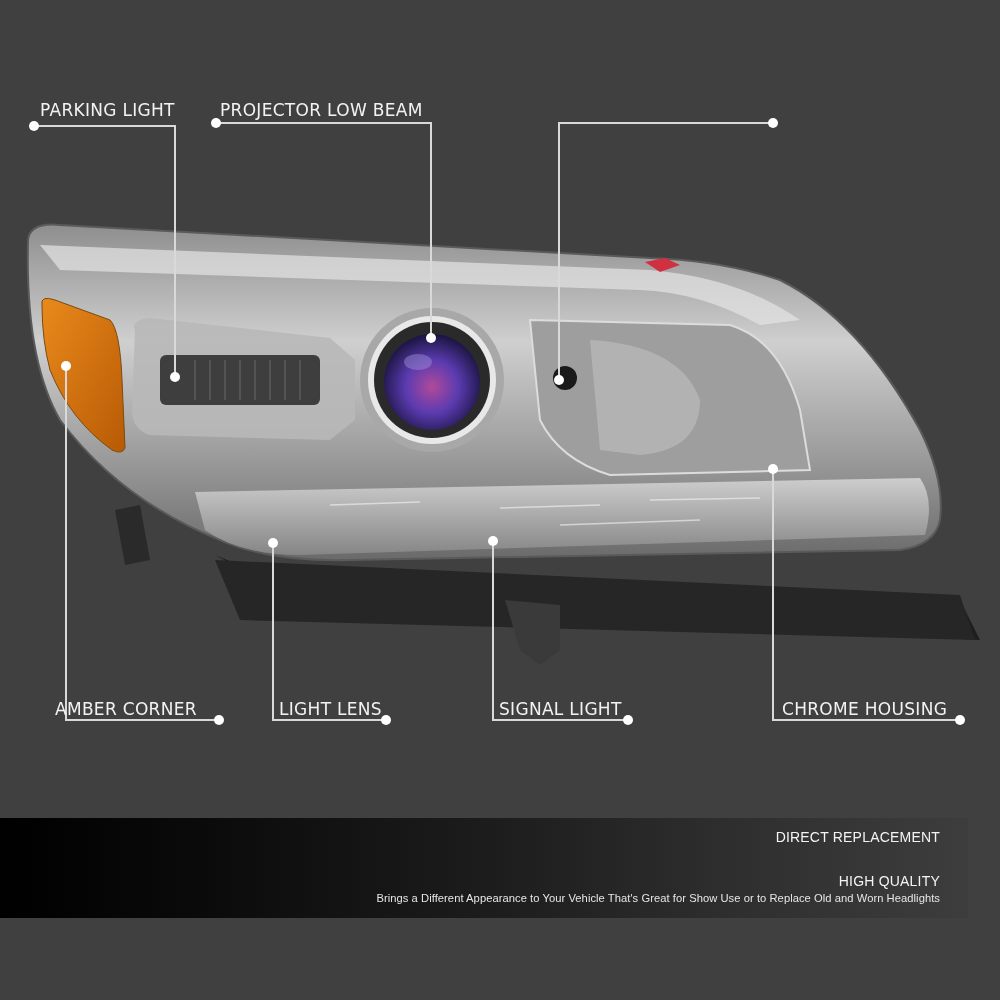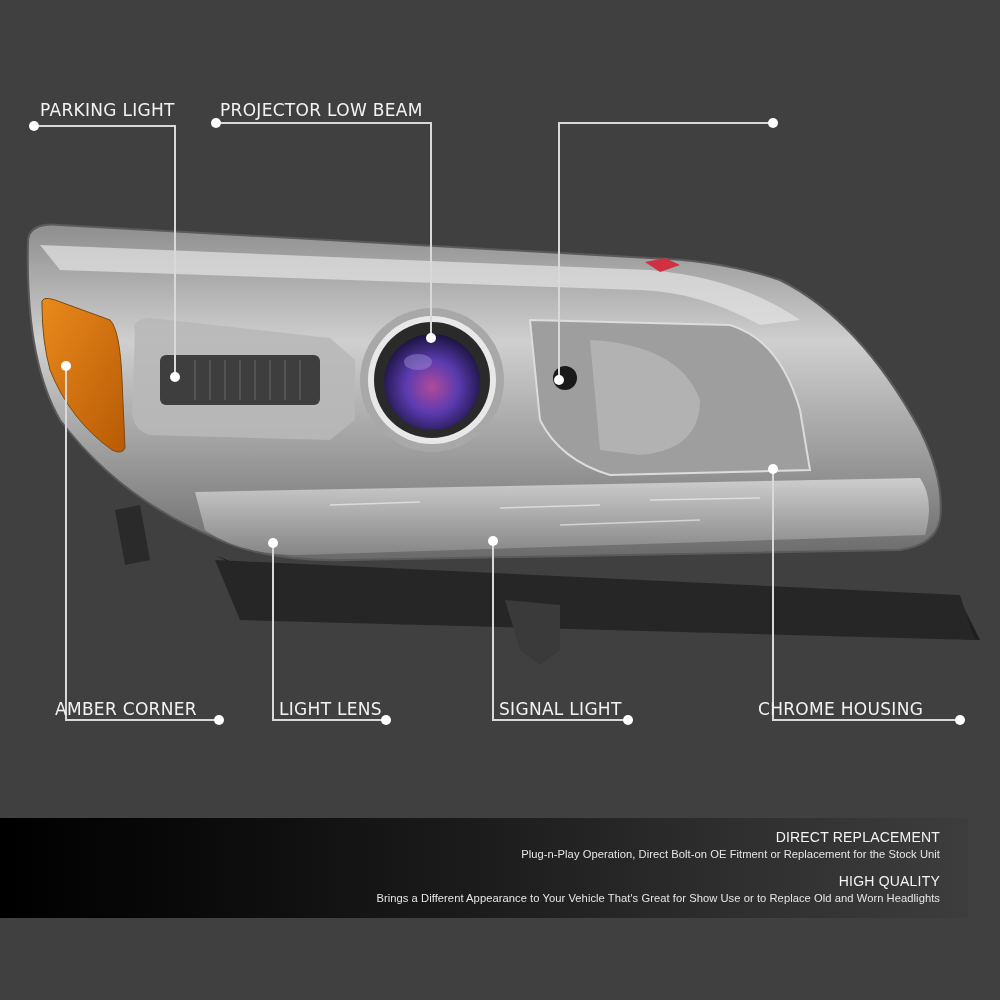--- a/index.html
+++ b/index.html
@@ -114,21 +114,20 @@
       <circle cx="773" cy="469" r="5"></circle>
         <circle cx="960" cy="720" r="5"></circle>
     </g>
   </svg>
 
   <div class="label" style="left:40px;top:100px;">PARKING LIGHT</div>
   <div class="label" style="left:220px;top:100px;text-align:center;">PROJECTOR LOW BEAM</div>
   <div class="label" style="left:55px;top:699px;">AMBER CORNER</div>
   <div class="label" style="left:279px;top:699px;">LIGHT LENS</div>
   <div class="label" style="left:499px;top:699px;">SIGNAL LIGHT</div>
-  <div class="label" style="left:758px;top:699px;">CHROME HOUSING</div>
+  <div class="label" style="left:782px;top:699px;">CHROME HOUSING</div>
 
   <div class="banner">
     <div class="h" style="top:11px;">DIRECT REPLACEMENT</div>
-    <div class="p" style="top:30px;">Plug-n-Play Operation, Direct Bolt-on OE Fitment or Replacement for the Stock Unit</div>
     <div class="h" style="top:55px;">HIGH QUALITY</div>
     <div class="p" style="top:74px;">Brings a Different Appearance to Your Vehicle That's Great for Show Use or to Replace Old and Worn Headlights</div>
   </div>
 </div>
 
 </body></html>

